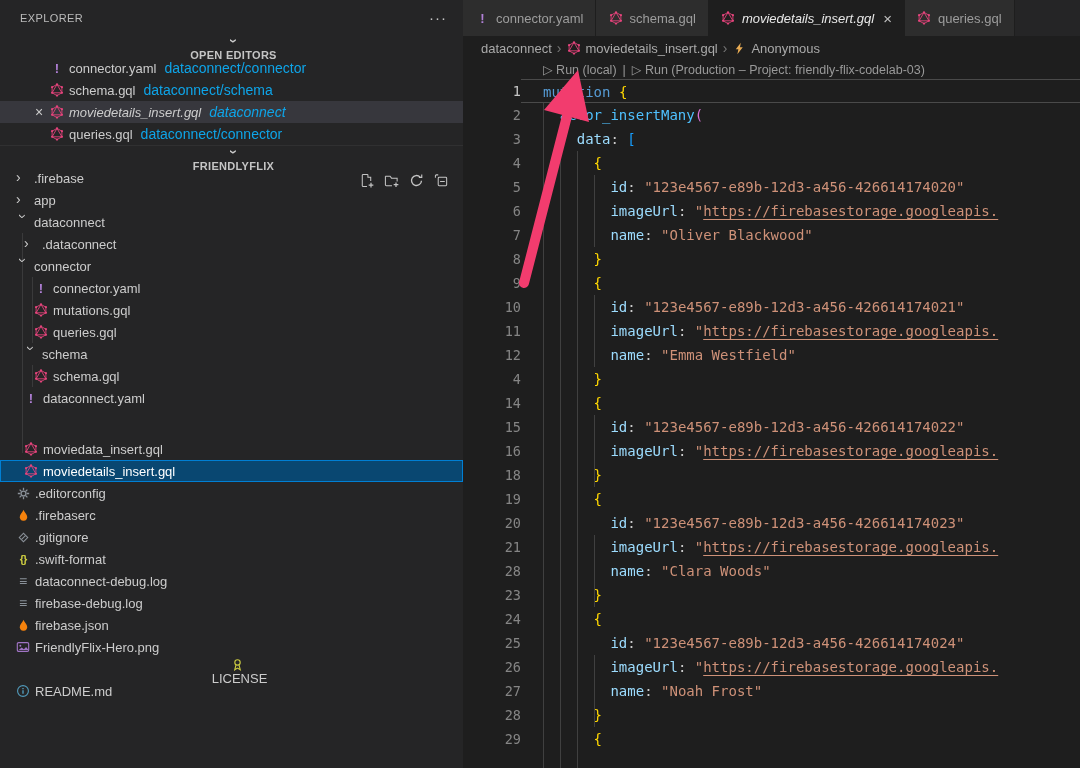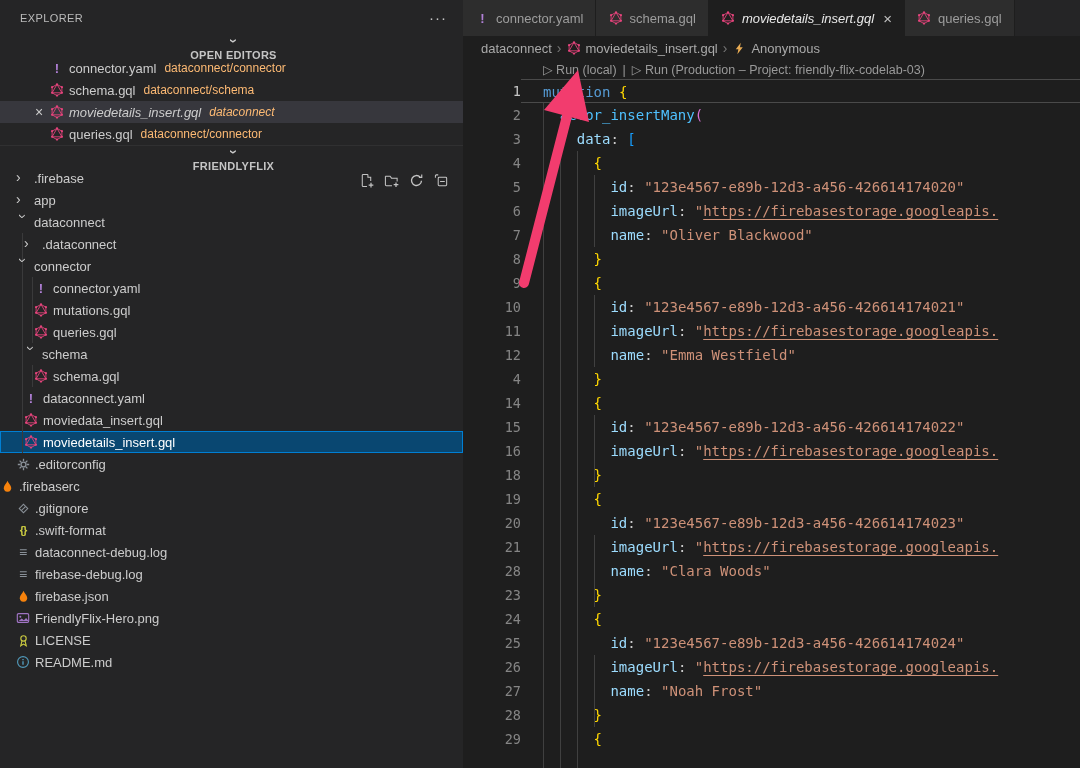--- a/index.html
+++ b/index.html
@@ -16,21 +16,21 @@
   .section-header .chev { width:16px; text-align:center; }
   .chev { display:inline-block; color:#cccccc; font-size:14px; line-height:1; transform:translateY(-1px); }
   .chev.expanded { transform:rotate(90deg) translateX(-1px); }
   .friendly-header { border-top:1px solid #303031; }
   .header-actions { margin-left:auto; display:flex; gap:9px; padding-right:14px; }
   .header-actions .act { width:16px; height:16px; display:flex; align-items:center; justify-content:center; cursor:pointer; }
 
   .row { height:22px; display:flex; align-items:center; font-size:13px; color:#cccccc; cursor:pointer; white-space:nowrap; }
   .row .ficon { width:14px; min-width:14px; height:16px; display:flex; align-items:center; justify-content:center; margin-right:5px; }
   .row .fname { color:#cccccc; }
-  .row .fdesc { margin-left:8px; font-size:12px; color:#fdba74; }
+  .row .fdesc { margin-left:8px; font-size:14px; color:#0ea5e9; }
   .row.active-ed { background:#37373d; }
   .row.active-ed .fname, .row.active-ed .fdesc { font-style:italic; }
   .oe-close { width:22px; min-width:22px; text-align:center; color:#cccccc; font-size:14px; }
   .oe-pad { padding-left:28px; }
   .excl { color:#b180d7; font-weight:bold; font-size:13px; }
   .braces-ic { color:#cbcb41; font-weight:bold; font-size:11px; letter-spacing:-1px; }
   .log-ic { color:#8a9199; font-size:14px; }
   .tree-row.selected { background:#094771; outline:1px solid #007fd4; outline-offset:-1px; }
   .tree-row.selected .fname { color:#ffffff; }
   .tree-guides { position:absolute; top:0; left:0; pointer-events:none; }
@@ -276,21 +276,21 @@
             </svg>
           </span>
           <span class="fname">schema.gql</span>
         </div>
         <div class="row tree-row" style="padding-left: 24px;">
           <span class="ficon">
             <span class="excl">!</span>
           </span>
           <span class="fname">dataconnect.yaml</span>
         </div>
-        <div class="row tree-row" style="padding-left: 24px;">
+        <div class="row tree-row" style="padding-left: 24px; margin-top: 29px;">
           <span class="ficon">
             <svg viewBox="0 0 16 16" width="14" height="14">
               <g stroke="#e5447c" fill="none" stroke-width="1">
                 <polygon points="8,1.6 13.6,4.8 13.6,11.2 8,14.4 2.4,11.2 2.4,4.8"></polygon>
                 <polygon points="8,1.6 13.6,11.2 2.4,11.2"></polygon>
               </g>
               <g fill="#e5447c">
                 <circle cx="8" cy="1.6" r="1.3"></circle>
                 <circle cx="13.6" cy="4.8" r="1.3"></circle>
                 <circle cx="13.6" cy="11.2" r="1.3"></circle>
@@ -325,21 +325,21 @@
           <span class="ficon">
             <svg viewBox="0 0 16 16" width="13" height="13">
               <g stroke="#8a9199" stroke-width="1.6" fill="none">
                 <circle cx="8" cy="8" r="3"></circle>
                 <path d="M8 1v3M8 12v3M1 8h3M12 8h3M3.2 3.2l2 2M10.8 10.8l2 2M12.8 3.2l-2 2M5.2 10.8l-2 2"></path>
               </g>
             </svg>
           </span>
           <span class="fname">.editorconfig</span>
         </div>
-        <div class="row tree-row" style="">
+        <div class="row tree-row" style="padding-left: 16px;">
           <span class="ficon">
             <svg viewBox="0 0 16 16" width="13" height="13">
               <path fill="#f6820c" d="M8 1 C8.7 3.8 11.6 5.7 12.3 8.3 A4.5 4.5 0 0 1 8 14.5 A4.5 4.5 0 0 1 3.7 8.3 C4.4 5.7 7.3 3.8 8 1 Z"></path>
             </svg>
           </span>
           <span class="fname">.firebaserc</span>
         </div>
         <div class="row tree-row" style="padding-left: 16px;">
           <span class="ficon">
             <svg viewBox="0 0 16 16" width="13" height="13">
@@ -380,21 +380,21 @@
         <div class="row tree-row" style="padding-left: 16px;">
           <span class="ficon">
             <svg viewBox="0 0 16 16" width="14" height="14">
               <rect x="1.5" y="3" width="13" height="10" rx="1.5" fill="none" stroke="#a074c4" stroke-width="1.3"></rect>
               <circle cx="5" cy="6.5" r="1.1" fill="#a074c4"></circle>
               <path d="M3 11.5l3.5-3 2.5 2 2.5-2.5 3 3.5z" fill="#a074c4"></path>
             </svg>
           </span>
           <span class="fname">FriendlyFlix-Hero.png</span>
         </div>
-        <div class="row tree-row" style="padding-left: 16px;">
+        <div class="row tree-row" style="padding-left: 16px; flex-direction: column;">
           <span class="ficon">
             <svg viewBox="0 0 16 16" width="13" height="13">
               <circle cx="8" cy="5.5" r="3.3" fill="none" stroke="#cbcb41" stroke-width="1.4"></circle>
               <path d="M6.2 8.4l-1.6 6 3.4-2 3.4 2-1.6-6" fill="none" stroke="#cbcb41" stroke-width="1.4"></path>
             </svg>
           </span>
           <span class="fname">LICENSE</span>
         </div>
         <div class="row tree-row" style="padding-left: 16px;">
           <span class="ficon">

